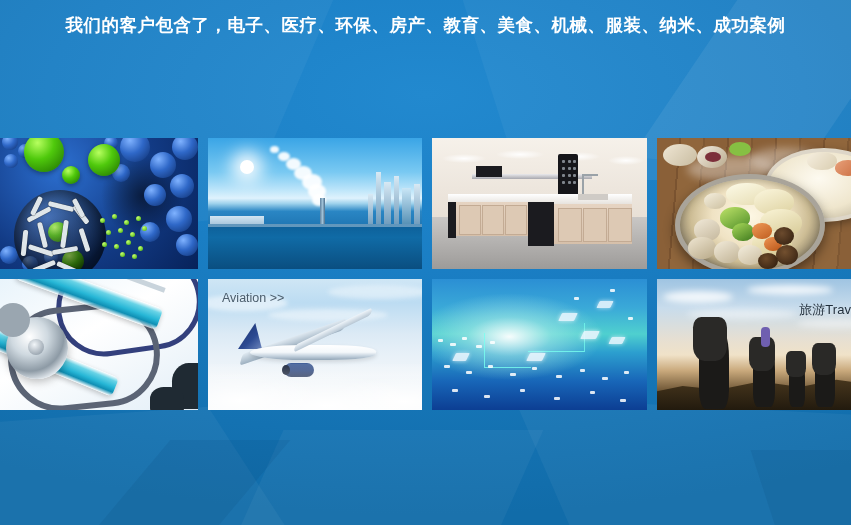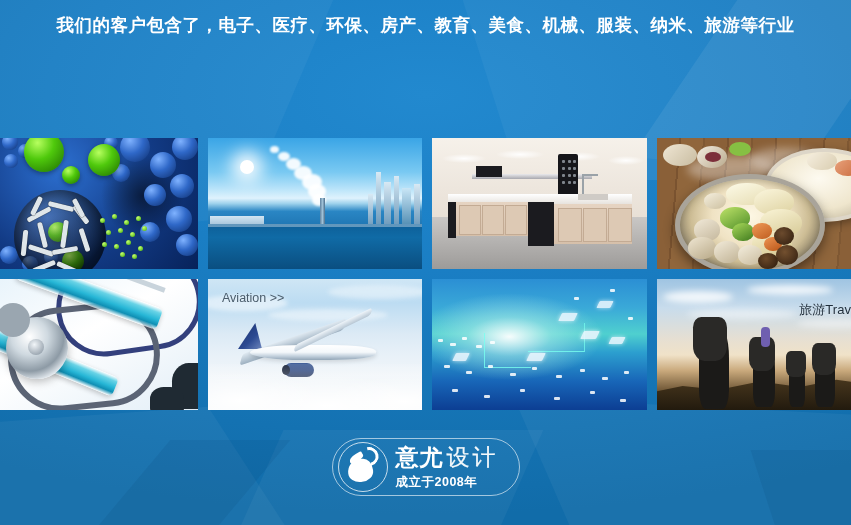--- a/index.html
+++ b/index.html
@@ -468,21 +468,21 @@
     <div class="facet f2"></div>
     <div class="facet f3"></div>
     <div class="facet f4"></div>
     <div class="facet f5"></div>
     <div class="facet f6"></div>
     <div class="facet dark f7"></div>
     <div class="facet dark f8"></div>
   </div>
 
   <div class="header">
-    <div class="industries">我们的客户包含了，电子、医疗、环保、房产、教育、美食、机械、服装、纳米、旅游等行业</div>
+    <div class="industries">我们的客户包含了，电子、医疗、环保、房产、教育、美食、机械、服装、纳米、成功案例</div>
   </div>
 
   <div class="grid">
 
     <div class="cell">
       <div class="photo ph-nano">
         <div class="nano-balls">
           <div class="nball" style="left:120px;top:-6px;width:30px;height:30px"></div>
           <div class="nball" style="left:150px;top:14px;width:26px;height:26px"></div>
           <div class="nball" style="left:172px;top:-4px;width:26px;height:26px"></div>
@@ -715,26 +715,14 @@
         <div class="trav-pack" style="left:104px;top:48px;width:9px;height:20px;background:#6f5fb0;border-radius:4px"></div>
         <div class="trav-person" style="left:132px;top:76px;width:16px;height:52px"></div>
         <div class="trav-pack" style="left:129px;top:72px;width:20px;height:26px"></div>
         <div class="trav-person" style="left:158px;top:68px;width:20px;height:60px"></div>
         <div class="trav-pack" style="left:155px;top:64px;width:24px;height:32px"></div>
         <div class="cell-label label-travel">旅游Travel</div>
       </div>
     </div>
   </div>
 
-  <div class="logo">
-    <div class="logo-mark">
-      <div class="logo-bird"></div>
-    </div>
-    <div class="logo-text">
-      <div class="logo-row1">
-        <span class="logo-strong">意尤</span>
-        <span class="logo-thin">设计</span>
-      </div>
-      <div class="logo-sub">成立于2008年</div>
-    </div>
-  </div>
 
 </div>
 
 </body></html>

